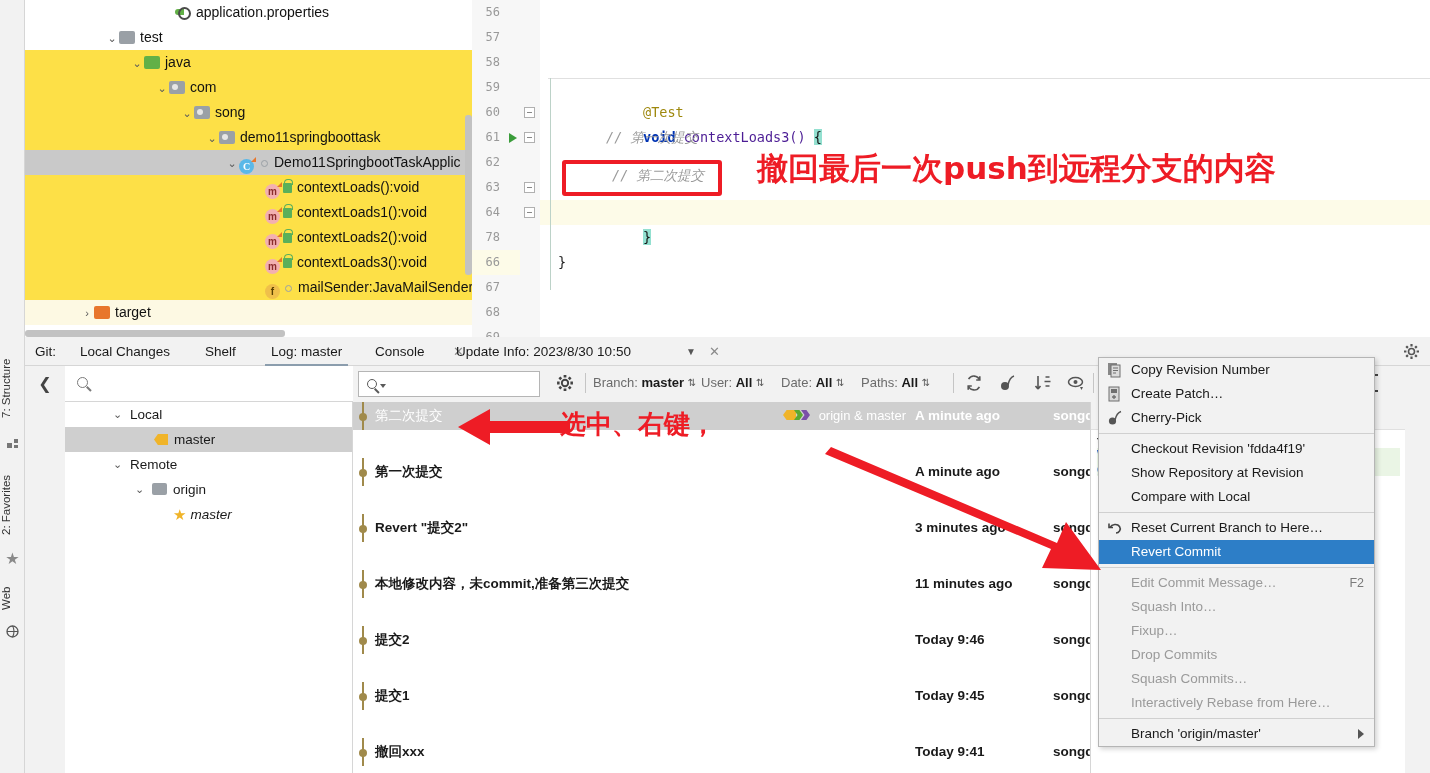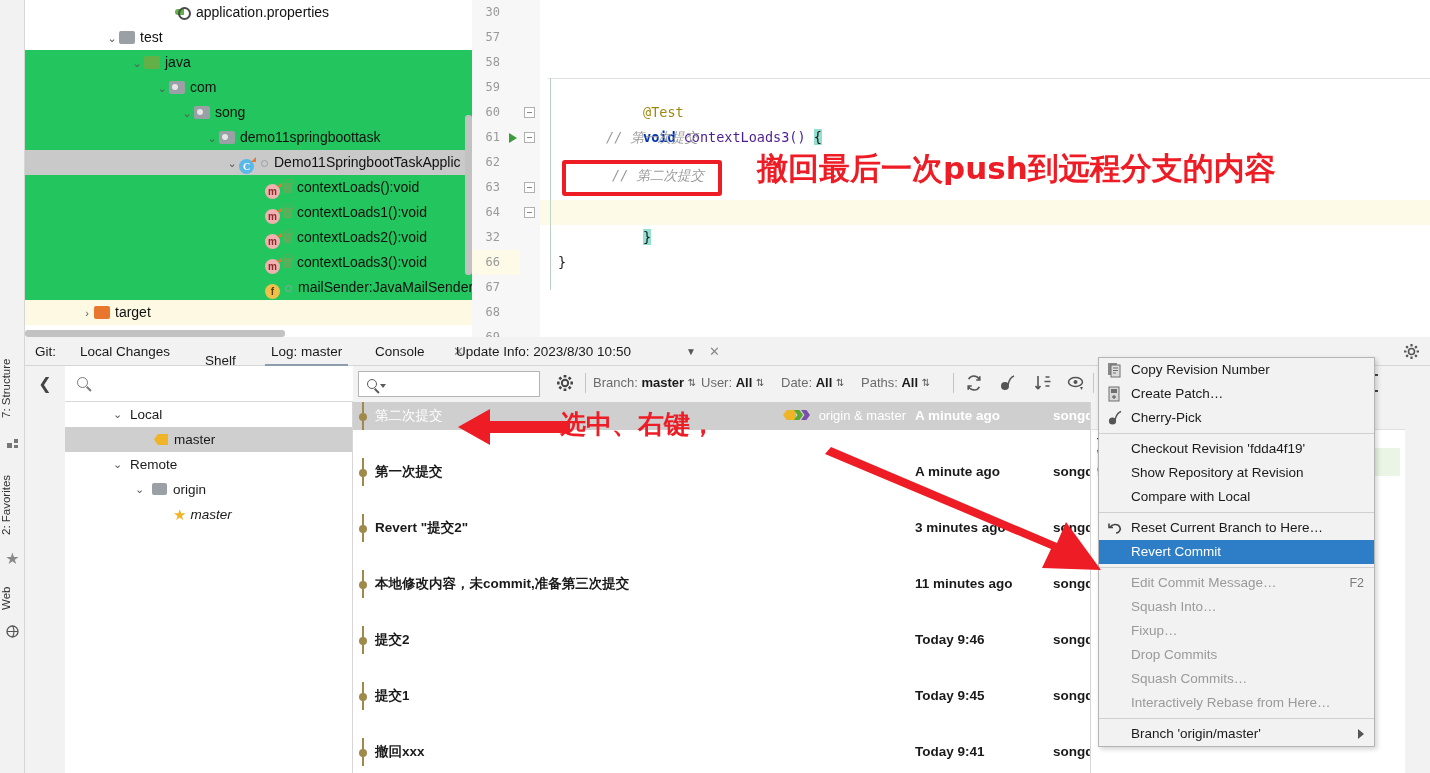--- a/index.html
+++ b/index.html
@@ -22,21 +22,21 @@
   
   .tree-panel {
     position: absolute; left: 25px; top: 0; width: 447px; height: 337px;
     background: #ffffff; overflow: hidden;
   }
   .tree-row {
     position: relative; height: 25px; line-height: 25px;
     white-space: nowrap; font-size: 14px; color: #111;
     padding-left: 0;
   }
-  .tree-row.greenbg { background: #22c55e; }
+  .tree-row.greenbg { background: #fde047; }
   .tree-row.selected { background: #c9c9c9; }
   .tree-row.yellowbg { background: #fdf9e3; }
   .chev { display: inline-block; width: 14px; text-align: center; color: #5a5a5a; font-size: 11px; vertical-align: middle; }
   .ficon {
     display: inline-block; width: 16px; height: 13px; border-radius: 2px;
     vertical-align: -2px; margin-right: 5px; position: relative;
   }
   .ficon.grey { background: #9aa0a6; }
   .ficon.green { background: #62b047; }
   .ficon.orange { background: #e8762c; }
@@ -297,33 +297,33 @@
         <span class="chev">›</span><span class="ficon orange"></span><span>target</span>
       </div>
       <div class="tree-row" style="padding-left:80px">
         <span class="gitig-icon"></span><span>.gitignore</span>
       </div>
       <div class="tree-scroll-v"></div>
       <div class="tree-scroll-h" style="left:0"></div>
     </div>
 
     <div class="gutter">
-      <div class="gline">30</div>
+      <div class="gline">56</div>
       <div class="gline">57</div>
       <div class="gline">58</div>
       <div class="gline">59</div>
       <div class="gline">60</div>
       <div class="gline">
         <span>61</span>
         <span class="grun"></span>
       </div>
       <div class="gline">62</div>
       <div class="gline">63</div>
       <div class="gline">64</div>
-      <div class="gline">32</div>
+      <div class="gline">78</div>
       <div class="gline cur">66</div>
       <div class="gline">67</div>
       <div class="gline">68</div>
       <div class="gline">69</div>
     </div>
 
     <div class="editor">
       <div class="fold-col">
         <div class="fold-mark" style="top:107px"></div>
         <div class="fold-mark" style="top:132px"></div>
@@ -376,21 +376,21 @@
         <svg width="13" height="13" viewBox="0 0 13 13">
             <circle cx="6.5" cy="6.5" r="5.5" fill="none" stroke="#555" stroke-width="1.3"></circle>
             <path d="M1 6.5h11M6.5 1c2 2.5 2 8 0 11" fill="none" stroke="#555" stroke-width="1.1"></path>
           </svg>
       </div>
     </div>
 
     <div class="git-tabs">
       <span class="gt" style="left:10px;">Git:</span>
       <span class="gt" style="left:55px;">Local Changes</span>
-      <span class="gt" style="left:180px;margin-top:9px;">Shelf</span>
+      <span class="gt" style="left:180px;">Shelf</span>
       <span class="gt active" style="left:240px; padding:0 6px;">Log: master</span>
       <span class="gt" style="left:350px;">Console</span>
       <span class="gt gt-x" style="left:428px;">✕</span>
       <span class="gt" style="left:431px;">Update Info: 2023/8/30 10:50</span>
       <span class="gt" style="left:661px; color:#555; font-size:10px;">▼</span>
       <span class="gt gt-x" style="left:684px;">✕</span>
       <span class="gear-top">
         <svg width="17" height="17" viewBox="0 0 17 17">
             <circle cx="8.5" cy="8.5" r="3" fill="none" stroke="#555" stroke-width="1.6"></circle>
             <g stroke="#555" stroke-width="2.2">

